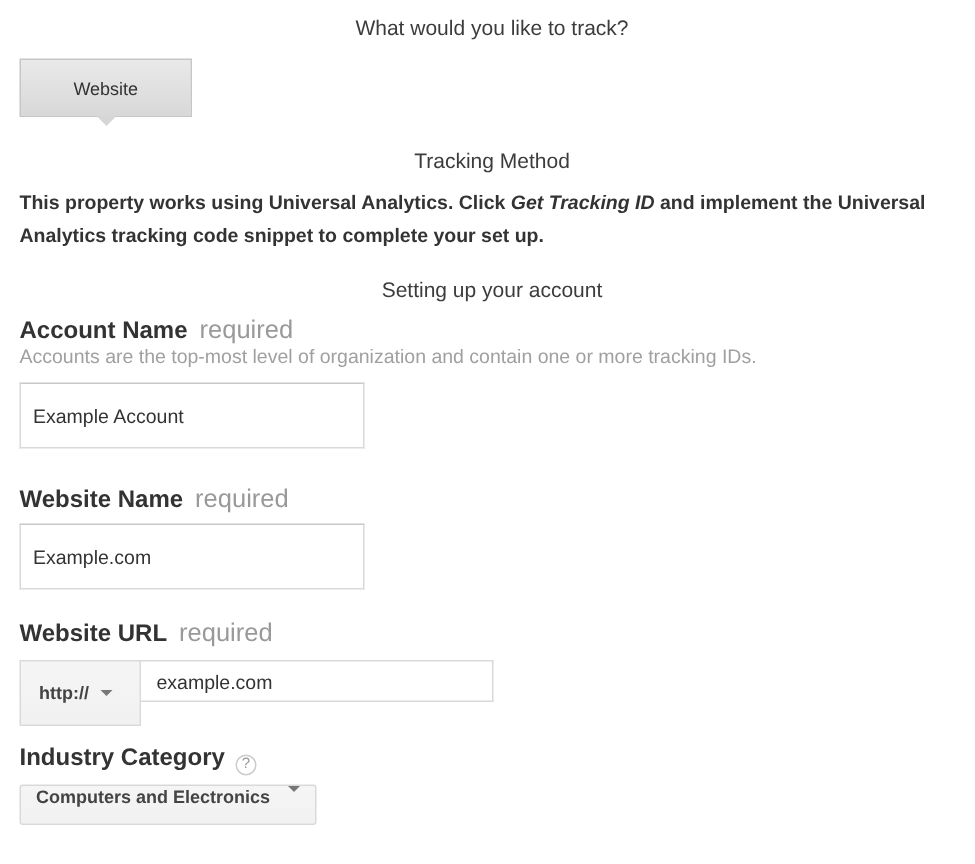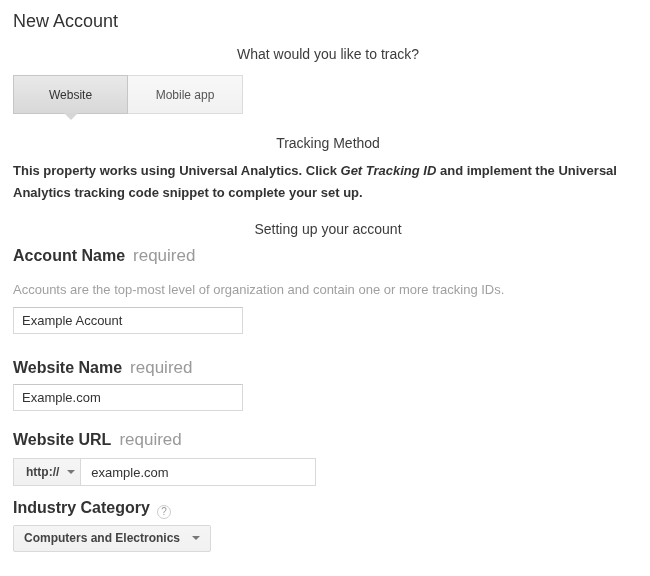--- a/index.html
+++ b/index.html
@@ -100,50 +100,50 @@
     line-height: 15px;
   }
   .required-badge {
     font-size: 17px;
     color: #999;
     margin-left: 8px;
   }
   .help-text {
     font-size: 13px;
     color: #a0a0a0;
-    margin-top: 16px;
+    margin-top: 0;
     line-height: 16px;
   }
 
   .text-input {
     display: block;
     width: 230px;
-    height: 27px;
+    height: 44px;
     border: 1px solid #d9d9d9;
     border-top-color: #c8c8c8;
     padding: 0 8px;
     font-family: "Liberation Sans", sans-serif;
     font-size: 13px;
     color: #333;
     margin-top: 9px;
     outline: none;
     background: #fff;
   }
   .text-input.account-name { margin-bottom: 24px; }
   .text-input.website-name { margin-top: 6px; margin-bottom: 19px; }
 
   .spacer-after-tracking { margin-bottom: 17px; font-weight: bold; }
 
   
   .url-group { display: flex; margin-top: 8px; margin-bottom: 14px; }
   .protocol-btn {
     display: inline-flex;
     align-items: center;
-    height: 28px;
-    padding: 0 5px 0 12px;
+    height: 44px;
+    padding: 0 18px 0 12px;
     background: linear-gradient(#f5f5f5, #f1f1f1);
     border: 1px solid #d9d9d9;
     font-size: 12px;
     font-weight: bold;
     color: #444;
     cursor: default;
   }
   .protocol-btn .caret { margin-left: 8px; }
   .url-input {
     width: 235px;
@@ -154,21 +154,20 @@
     font-family: "Liberation Sans", sans-serif;
     font-size: 13px;
     color: #333;
     outline: none;
     background: #fff;
   }
 
   
   .select-btn {
     display: inline-flex;
-    align-items: center;
     justify-content: space-between;
     height: 27px;
     padding: 0 10px;
     background: linear-gradient(#f5f5f5, #f1f1f1);
     border: 1px solid #d9d9d9;
     border-radius: 2px;
     font-size: 12px;
     font-weight: bold;
     color: #444;
     cursor: default;
@@ -198,34 +197,30 @@
     top: 2px;
     cursor: default;
   }
   .industry-select { margin-bottom: 19px; }
 </style>
 </head>
 <body>
 
 <div class="page">
 
-  <h1 class="page-title">New Account</h1>
 
   <div class="section-heading-row">
     <span class="section-heading">What would you like to track?</span>
     <span class="section-rule"></span>
   </div>
 
   <div class="tabs">
     <div class="tab selected">
       <span>Website</span>
       <span class="tab-pointer"></span>
-    </div>
-    <div class="tab unselected">
-      <span>Mobile app</span>
     </div>
   </div>
 
   <div class="section-heading-row">
     <span class="section-heading">Tracking Method</span>
     <span class="section-rule"></span>
   </div>
 
   <p class="description spacer-after-tracking"><span>This property works using Universal Analytics. Click </span><span class="italic">Get Tracking ID</span><span> and implement the Universal Analytics tracking code snippet to complete your set up.</span></p>
 

